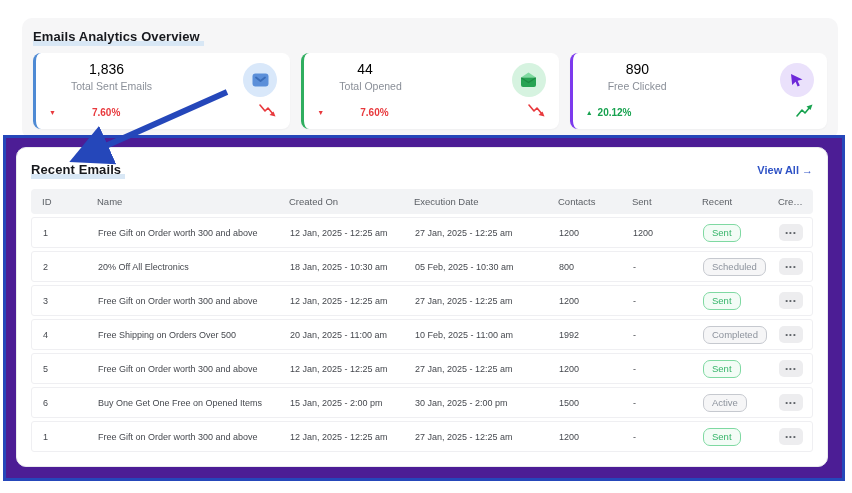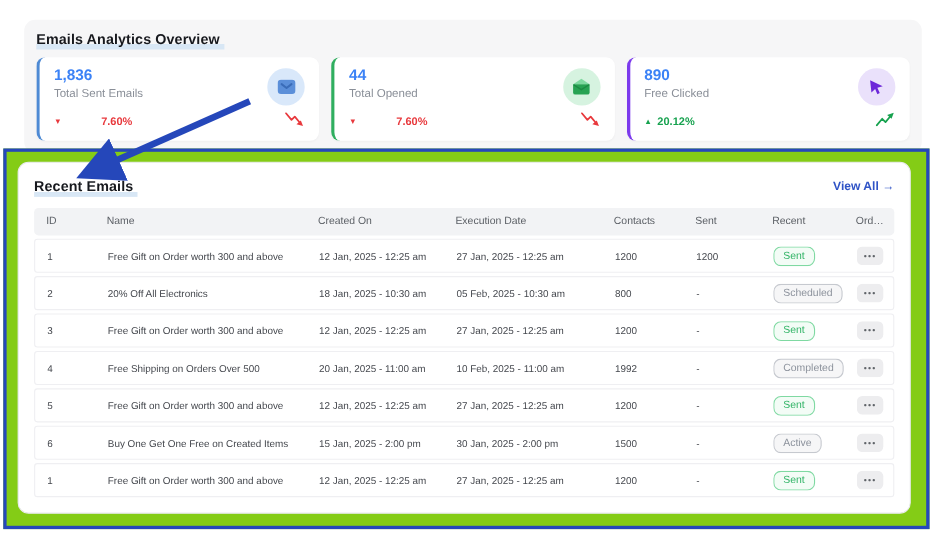--- a/index.html
+++ b/index.html
@@ -12,33 +12,33 @@
                      background:#f6f6f7; border-radius:10px; padding:9px 11px; }
   .section-title { display:inline-block; font-size:13px; font-weight:700; color:#17191e;
                    background:linear-gradient(to bottom, transparent 72%, #d8e7f5 72%);
                    padding:0 4px 2px 0; letter-spacing:.1px; }
   .cards-row { display:flex; gap:11px; margin-top:7px; }
   .stat-card { flex:1; background:#ffffff; border-radius:8px; height:76px;
                border-left:3px solid #888; padding:9px 13px 8px 13px;
                display:flex; flex-direction:column; justify-content:space-between;
                box-shadow:0 1px 2px rgba(0,0,0,.03); }
   .stat-top { display:flex; justify-content:space-between; align-items:flex-start; }
-  .stat-value { font-size:14px; font-weight:700; color:#3b82f6; line-height:15px; }
-  .stat-label { font-size:10.5px; color:#8a8f98; margin-top:3px; }
+  .stat-value { font-size:14px; font-weight:400; color:#000000; line-height:15px;margin-left:40px; }
+  .stat-label { font-size:10.5px; color:#8a8f98; margin-top:3px;margin-left:22px; }
   .icon-circle { width:34px; height:34px; border-radius:50%; display:flex;
                  align-items:center; justify-content:center; flex:0 0 auto; margin-top:1px; }
   .stat-bottom { display:flex; justify-content:space-between; align-items:center; }
   .pct { font-size:10px; font-weight:600; display:flex; align-items:center; gap:5px; }
   .pct .tri { font-size:7px; }
   .pct.down { color:#e8393d;gap:36px; }
   .pct.up { color:#17a24f; }
 
   
   .annotation-box { position:absolute; left:3px; top:135px; width:842px; height:346px;
-                    border:3px solid #2547ba; background:#84cc16; }
+                    border:3px solid #2547ba; background:#4c1d95; }
   .annotation-arrow { position:absolute; left:55px; top:82px; width:190px; height:95px;
                       pointer-events:none; z-index:5; }
 
   
   .recent-card { position:absolute; left:10px; top:9px; width:812px; height:320px;
                  background:#ffffff; border:1px solid #e9eaee; border-radius:10px;
                  padding:9px 14px; }
   .recent-header { display:flex; justify-content:space-between; align-items:center; height:26px; }
   .view-all { font-size:11px; color:#2f53c6; text-decoration:none; font-weight:700; }
 
@@ -163,21 +163,21 @@
 
     <div class="table">
       <div class="thead">
         <div class="cell">ID</div>
         <div class="cell">Name</div>
         <div class="cell">Created On</div>
         <div class="cell">Execution Date</div>
         <div class="cell">Contacts</div>
         <div class="cell">Sent</div>
         <div class="cell">Recent</div>
-        <div class="cell">Orders</div>
+        <div class="cell">Created</div>
       </div>
       <div id="table-body">
   <div class="trow">
     <div class="cell">1</div>
     <div class="cell">Free Gift on Order worth 300 and above</div>
     <div class="cell">12 Jan, 2025 - 12:25 am</div>
     <div class="cell">27 Jan, 2025 - 12:25 am</div>
     <div class="cell">1200</div>
     <div class="cell">1200</div>
     <div class="cell"><span class="status-pill green">Sent</span></div>
@@ -233,21 +233,21 @@
     <div class="cell">1200</div>
     <div class="cell">-</div>
     <div class="cell"><span class="status-pill green">Sent</span></div>
     <div class="cell">
               <button class="action-btn">•••</button>
             </div>
   </div>
 
   <div class="trow">
     <div class="cell">6</div>
-    <div class="cell">Buy One Get One Free on Created Items</div>
+    <div class="cell">Buy One Get One Free on Opened Items</div>
     <div class="cell">15 Jan, 2025 - 2:00 pm</div>
     <div class="cell">30 Jan, 2025 - 2:00 pm</div>
     <div class="cell">1500</div>
     <div class="cell">-</div>
     <div class="cell"><span class="status-pill gray">Active</span></div>
     <div class="cell">
               <button class="action-btn">•••</button>
             </div>
   </div>
 

